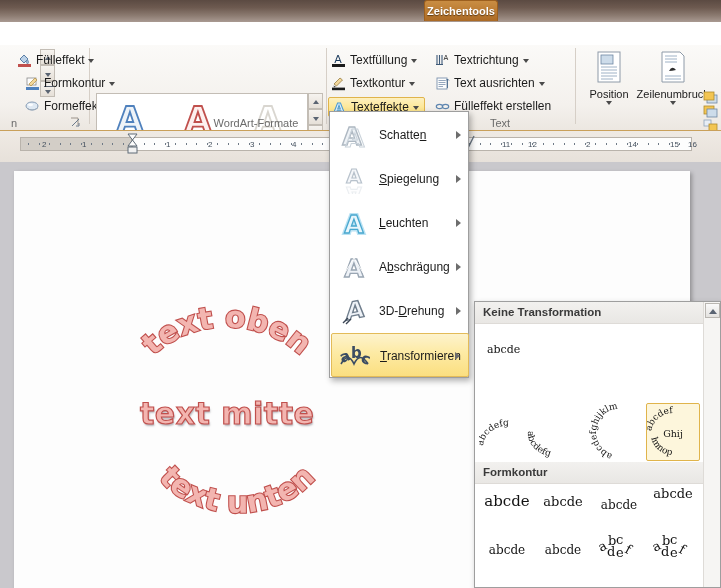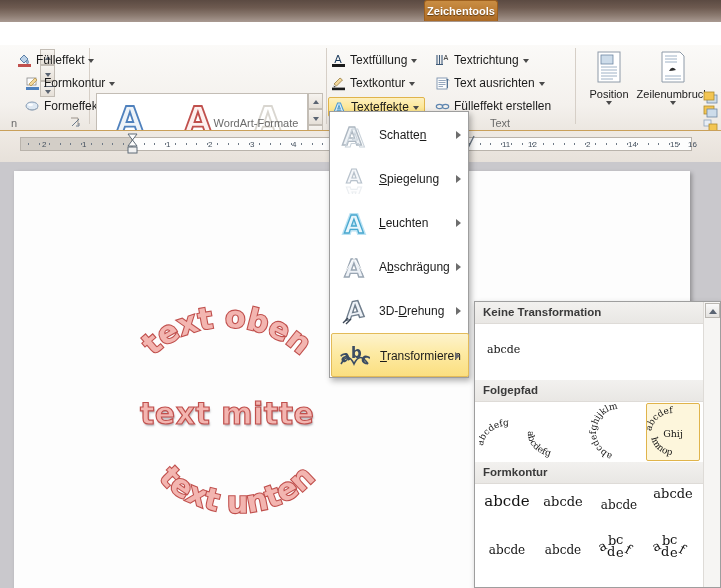--- a/index.html
+++ b/index.html
@@ -621,23 +621,20 @@
 
   <div class="submenu">
 
     <div class="sub-header" style="top:0;">
       <span>Keine Transformation</span>
     </div>
     <div class="gcell" style="left:8px;top:38px;width:56px;height:22px;">
       <span class="abc" style="left:4px;top:3px;font-size:11px;">abcde</span>
     </div>
 
-    <div class="sub-header" style="top:78px;">
-      <span>Folgepfad</span>
-    </div>
 
     <div class="gcell" style="left:4px;top:104px;width:56px;height:52px;">
       <svg width="56" height="52" viewBox="0 0 56 52">
         <defs>
             <path id="p1" d="M4,44 A26,22 0 0 1 52,30" fill="none"></path>
           </defs>
         <text font-family="DejaVu Serif, serif" font-size="9" fill="#131313"><textPath href="#p1" startOffset="6%">abcdefg</textPath></text>
       </svg>
     </div>
 

